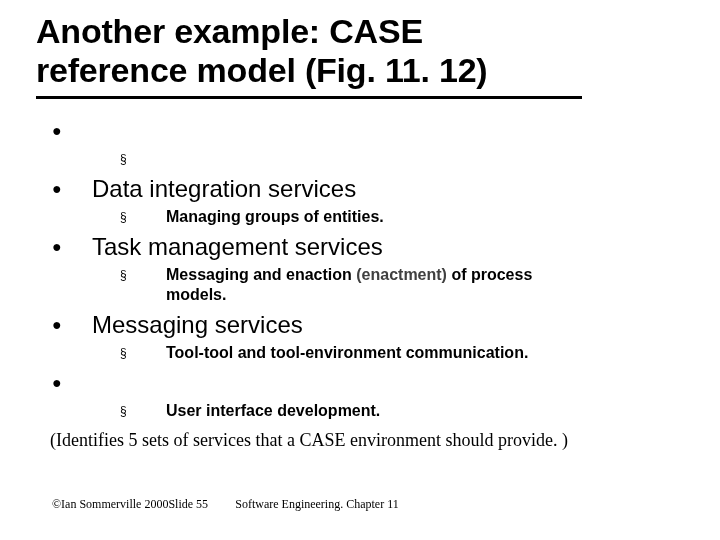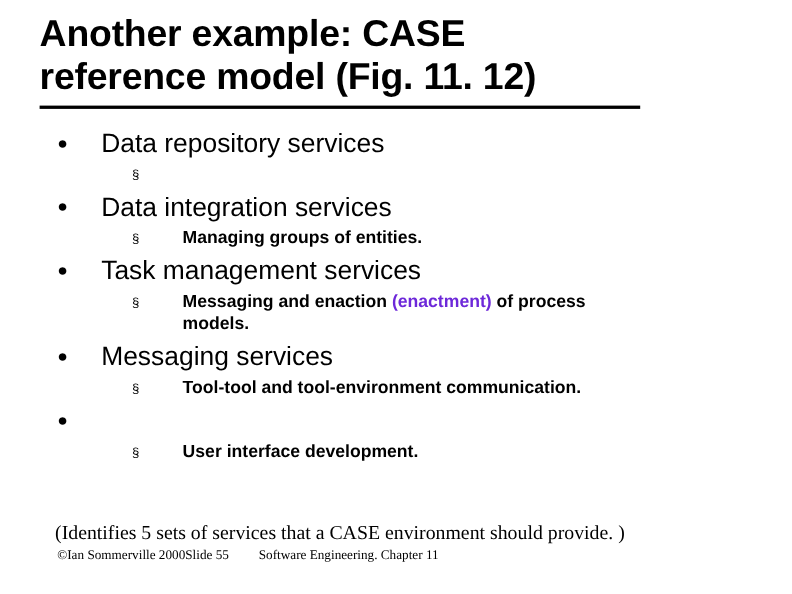--- a/index.html
+++ b/index.html
@@ -7,37 +7,36 @@
   .slide { width: 618px; height: 540px; position: relative; padding: 12px 36px 0 36px; }
   .title { font-size: 34px; font-weight: bold; line-height: 1.15; letter-spacing: -0.2px; }
   .rule { border: none; border-top: 3px solid #000; margin-top: 6px; margin-bottom: 18px; }
   .item { margin-bottom: 6px; }
   .lvl1 { display: flex; align-items: flex-start; margin-left: 16px; }
   .lvl1 .b { color: #000; font-size: 16px; width: 40px; flex-shrink: 0; line-height: 28px; }
   .lvl1 .t { font-size: 24px; line-height: 28px; }
   .lvl2 { display: flex; align-items: flex-start; margin-left: 84px; margin-top: 4px; }
   .lvl2 .b { color: #000; font-size: 12px; width: 46px; flex-shrink: 0; line-height: 20px; }
   .lvl2 .t { font-size: 16px; font-weight: bold; line-height: 20px; }
-  .accent { color: #6d28d9; }
-  .note { position: absolute; left: 0; right: 0; top: 430px; text-align: center; font-family: "Times New Roman", Times, serif; font-size: 18px; margin-top: 44px; }
+  .accent { color: #404040; }
+  .note { position: absolute; left: 0; right: 0; top: 430px; text-align: center; font-family: "Times New Roman", Times, serif; font-size: 18px; }
   .footer { position: absolute; left: 52px; right: 36px; bottom: 28px; display: flex; justify-content: flex-start; font-size: 12px; font-family: "Times New Roman", Times, serif; }
   .footer .center { position: absolute; left: 0; right: 0; text-align: center; bottom: 0; }
 </style>
 </head>
 <body>
 
 <div class="slide">
   <div class="title">Another example: CASE reference model (Fig. 11. 12)</div>
   <hr class="rule">
 
   <div class="list">
     <div class="item">
       <div class="lvl1">
         <span class="b">●</span>
-        <span class="t">Data repository services</span>
       </div>
       <div class="lvl2">
         <span class="b">§</span>
       </div>
     </div>
 
     <div class="item">
       <div class="lvl1">
         <span class="b">●</span>
         <span class="t">Data integration services</span>

